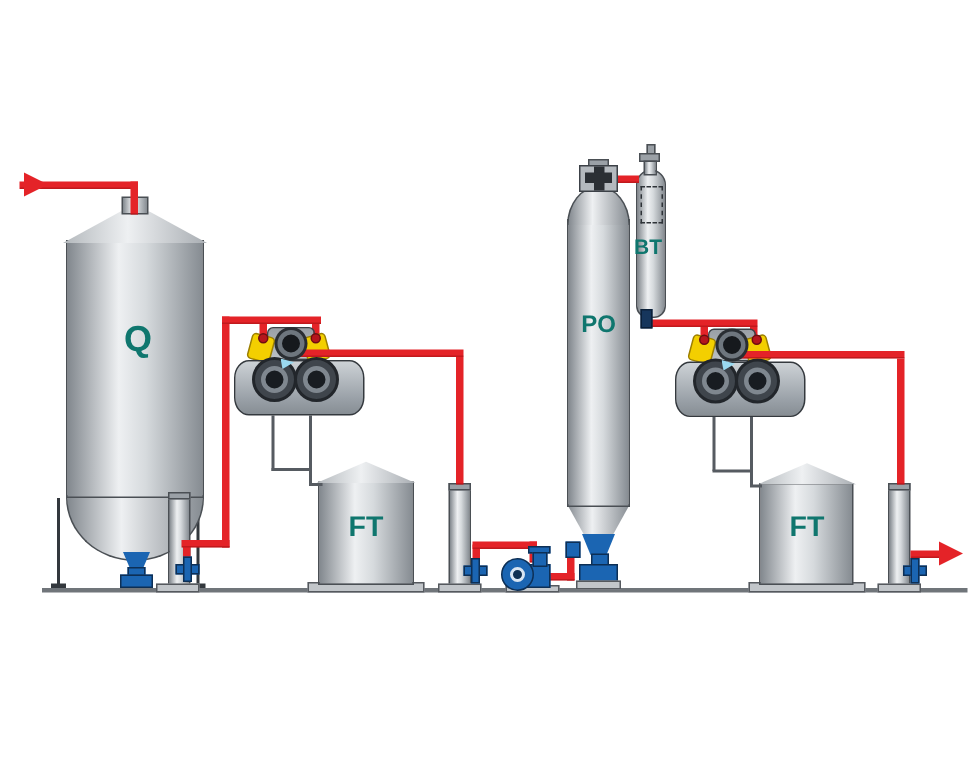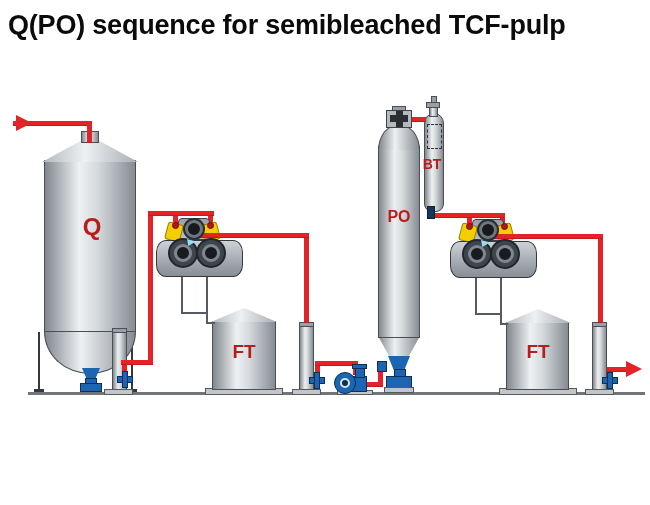--- a/index.html
+++ b/index.html
@@ -54,28 +54,27 @@
   .screw { position:absolute; width:18px; height:18px; border-radius:50%;
     background:#16191d; border:3px solid #6e767e; box-shadow:0 0 0 2px #2a2e33; }
   .dot { position:absolute; width:7px; height:7px; border-radius:50%;
     background:#b5161c; border:1px solid #6f0d11; }
   .cyan { position:absolute; width:9px; height:7px; background:#9ad9f0;
     clip-path:polygon(0 0,100% 35%,15% 100%); }
   
   .blu { position:absolute; background:#1b65b2; border:1px solid #0d2f55; }
   .blu-np { position:absolute; background:#1b65b2; filter:drop-shadow(0 0 .6px #0d2f55); }
   .lbl { position:absolute; display:flex; align-items:center; justify-content:center;
-    font-weight:bold; color:#b91c1c; }
+    font-weight:bold; color:#0f766e; }
 </style>
 </head>
 <body>
 
 <div id="stage">
 
-  <div class="title">Q(PO) sequence for semibleached TCF-pulp</div>
 
   <div class="abs" style="left:28px;top:392px;width:617px;height:3px;background:#70757a;"></div>
 
   <div class="abs" style="left:38px;top:332px;width:2px;height:60px;background:#33383d;"></div>
   <div class="abs" style="left:131px;top:332px;width:2px;height:60px;background:#33383d;"></div>
   <div class="abs" style="left:34px;top:389px;width:10px;height:3px;background:#33383d;"></div>
   <div class="abs" style="left:127px;top:389px;width:10px;height:3px;background:#33383d;"></div>
 
   <div class="bowl" style="left:44px;top:330px;width:92px;height:44px;"></div>
   <div class="cyl" style="left:44px;top:160px;width:92px;height:172px;"></div>

